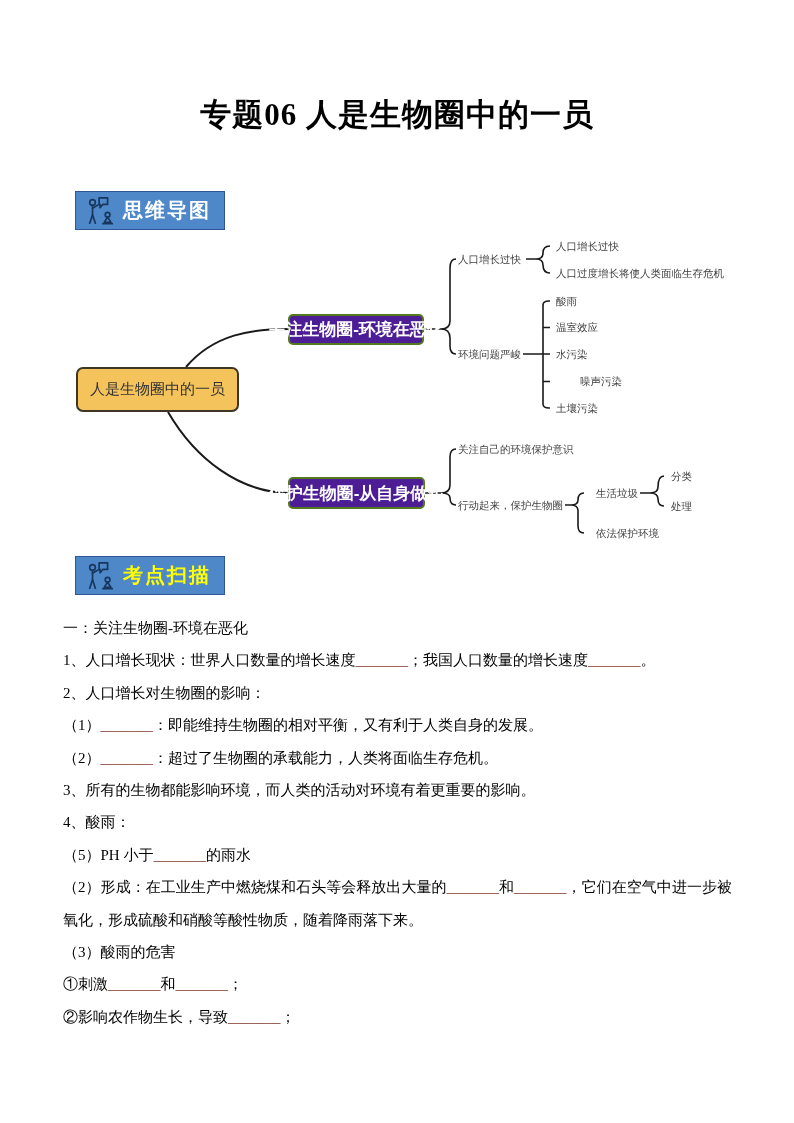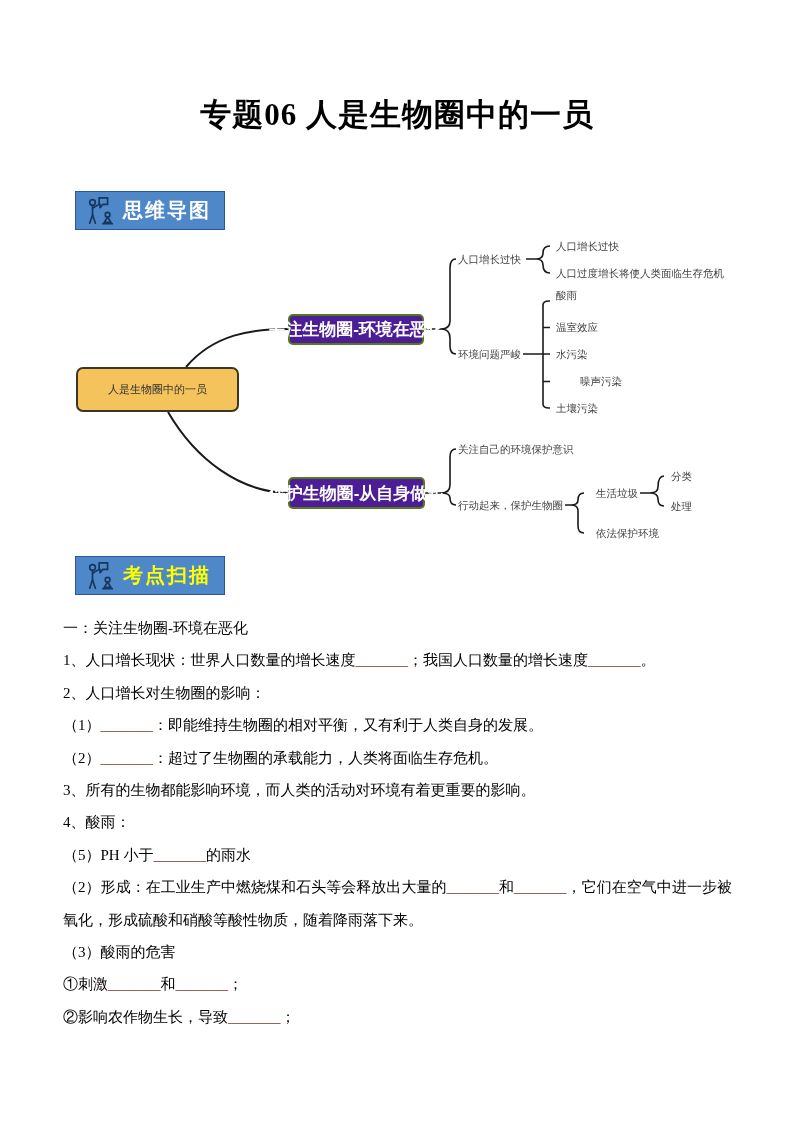--- a/index.html
+++ b/index.html
@@ -27,21 +27,21 @@
   }
   .label-mindmap { color:#ffffff; }
   .label-scan { color:#FFFF00; }
 
   
   .mm-lines { position:absolute; left:0; top:0; }
   .mm-root {
     position:absolute; left:76px; top:359px; width:163px; height:45px;
     background:#F4C35B; border:2px solid #3E3524; border-radius:7px;
     box-sizing:border-box; display:flex; align-items:center; justify-content:center;
-    font-family:"Liberation Sans", sans-serif; font-size:11px; color:#333;
+    font-family:"Liberation Sans", sans-serif; font-size:15px; color:#333;
     white-space:nowrap;
   }
   .mm-branch {
     position:absolute; background:#4c1d95; border:2px solid #55791F; border-radius:5px;
     box-sizing:border-box; display:flex; align-items:center; justify-content:center;
     color:#ffffff; font-weight:bold; font-size:17px;
     font-family:"Liberation Sans", sans-serif; white-space:nowrap;
   }
   .mm-branch1 { left:288px; top:306px; width:136px; height:31px; }
   .mm-branch2 { left:288px; top:469px; width:137px; height:32px; }
@@ -109,21 +109,21 @@
   </svg>
 
   <div class="mm-root">人是生物圈中的一员</div>
   <div class="mm-branch mm-branch1">关注生物圈-环境在恶化</div>
   <div class="mm-branch mm-branch2">保护生物圈-从自身做起</div>
 
   <div class="mm-label" style="left:458px; top:244px;">人口增长过快</div>
   <div class="mm-label" style="left:556px; top:231px;">人口增长过快</div>
   <div class="mm-label" style="left:556px; top:258px;">人口过度增长将使人类面临生存危机</div>
   <div class="mm-label" style="left:458px; top:339px;">环境问题严峻</div>
-  <div class="mm-label" style="left:556px; top:280px;">酸雨</div>
+  <div class="mm-label" style="left:556px; top:286px;">酸雨</div>
   <div class="mm-label" style="left:556px; top:312px;">温室效应</div>
   <div class="mm-label" style="left:556px; top:339px;">水污染</div>
   <div class="mm-label" style="left:556px; top:366px;padding-left:24px;">噪声污染</div>
   <div class="mm-label" style="left:556px; top:393px;">土壤污染</div>
   <div class="mm-label" style="left:458px; top:434px;">关注自己的环境保护意识</div>
   <div class="mm-label" style="left:458px; top:490px;">行动起来，保护生物圈</div>
   <div class="mm-label" style="left:596px; top:478px;">生活垃圾</div>
   <div class="mm-label" style="left:671px; top:461px;">分类</div>
   <div class="mm-label" style="left:671px; top:491px;">处理</div>
   <div class="mm-label" style="left:596px; top:518px;">依法保护环境</div>

